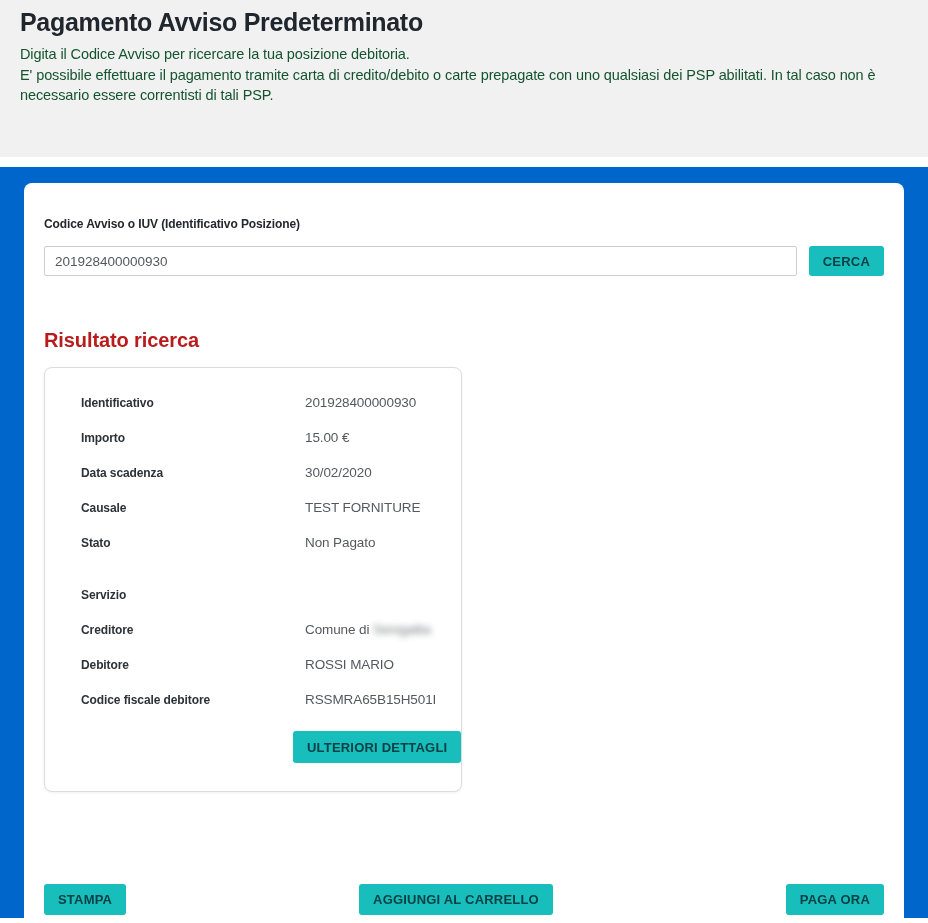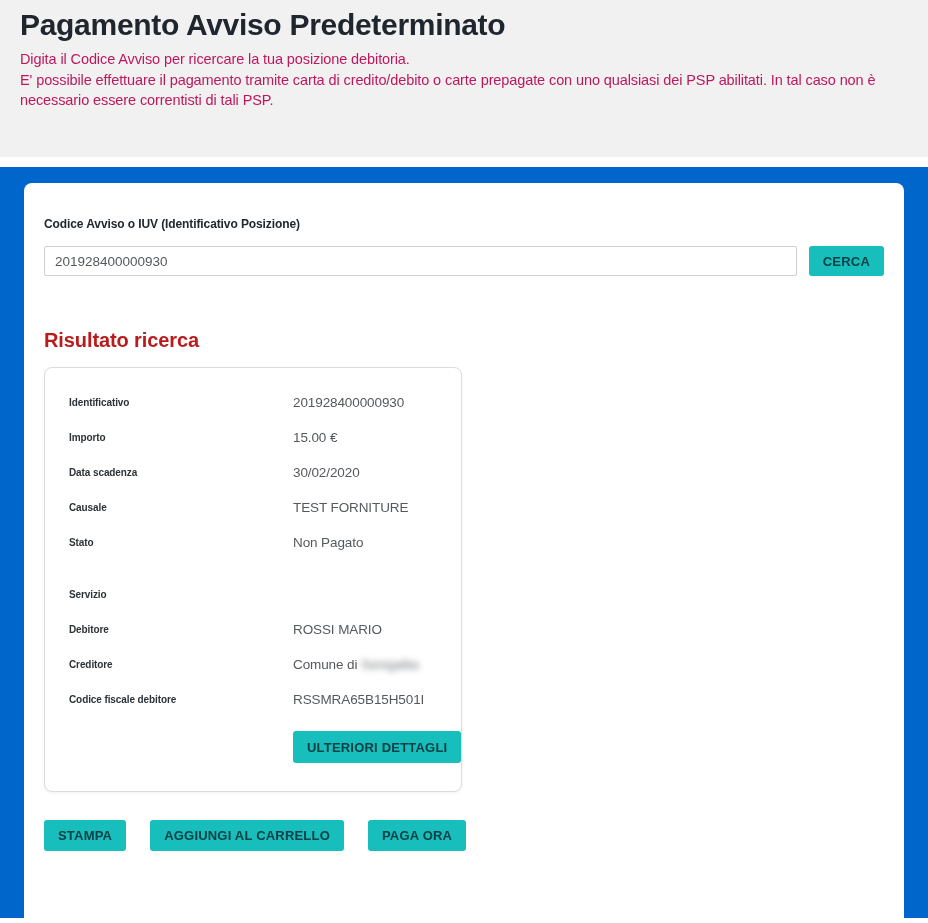--- a/index.html
+++ b/index.html
@@ -13,30 +13,30 @@
     letter-spacing: -0.1px;
   }
 
   
   .page-header {
     background: #f1f1f2;
     height: 157px;
     padding: 8px 20px 0 20px;
   }
   .page-title {
-    font-size: 30px;
+    font-size: 25px;
     font-weight: 800;
     color: #20262e;
     letter-spacing: -0.3px;
     margin-bottom: 7px;
   }
   .page-desc p {
     font-size: 14.5px;
     line-height: 20.5px;
-    color: #be185d;
+    color: #14532d;
   }
 
   
   .blue-panel {
     margin-top: 10px;
     height: 751px;
     background: #0066cc;
     padding: 16px 24px 0 24px;
   }
   .white-card {
@@ -105,45 +105,46 @@
   }
   .field-row {
     display: flex;
     margin-bottom: 13px;
     line-height: 22px;
   }
   .field-row.spaced { margin-top: 30px; }
   .field-label {
     width: 224px;
     flex: 0 0 224px;
-    font-size: 10px;
+    font-size: 12px;
     font-weight: 700;
     color: #2c3237;
+    margin-left: 12px;
   }
   .field-value {
     flex: 1;
     font-size: 13.5px;
     color: #55595e;
   }
   .redacted {
     filter: blur(3px);
     opacity: 0.8;
   }
   .details-btn-row {
     margin-top: 20px;
     padding-left: 224px;
   }
   .details-btn { height: 32px; }
 
   
   .actions-row {
-    margin-top: 28px;
+    margin-top: 92px;
     display: flex;
-    justify-content: flex-start;
-    gap: 24px;
+    justify-content: space-between;
+    gap: 12px;
     padding-right: 0;
   }
   .actions-row .btn { height: 31px; }
 </style>
 </head>
 <body>
 
 <header class="page-header">
   <h1 class="page-title">Pagamento Avviso Predeterminato</h1>
   <div class="page-desc">
@@ -188,33 +189,33 @@
       <div class="field-row">
         <div class="field-label">Stato</div>
         <div class="field-value">Non Pagato</div>
       </div>
 
       <div class="field-row spaced">
         <div class="field-label">Servizio</div>
       </div>
 
       <div class="field-row">
-        <div class="field-label">Debitore</div>
-        <div class="field-value">ROSSI MARIO</div>
-      </div>
-
-      <div class="field-row">
         <div class="field-label">Creditore</div>
         <div class="field-value">
           <span>Comune di</span>
           <span class="redacted">Senigallia</span>
         </div>
       </div>
 
       <div class="field-row">
+        <div class="field-label">Debitore</div>
+        <div class="field-value">ROSSI MARIO</div>
+      </div>
+
+      <div class="field-row">
         <div class="field-label">Codice fiscale debitore</div>
         <div class="field-value">RSSMRA65B15H501I</div>
       </div>
 
       <div class="details-btn-row">
         <button class="btn details-btn">ULTERIORI DETTAGLI</button>
       </div>
 
     </div>
 

